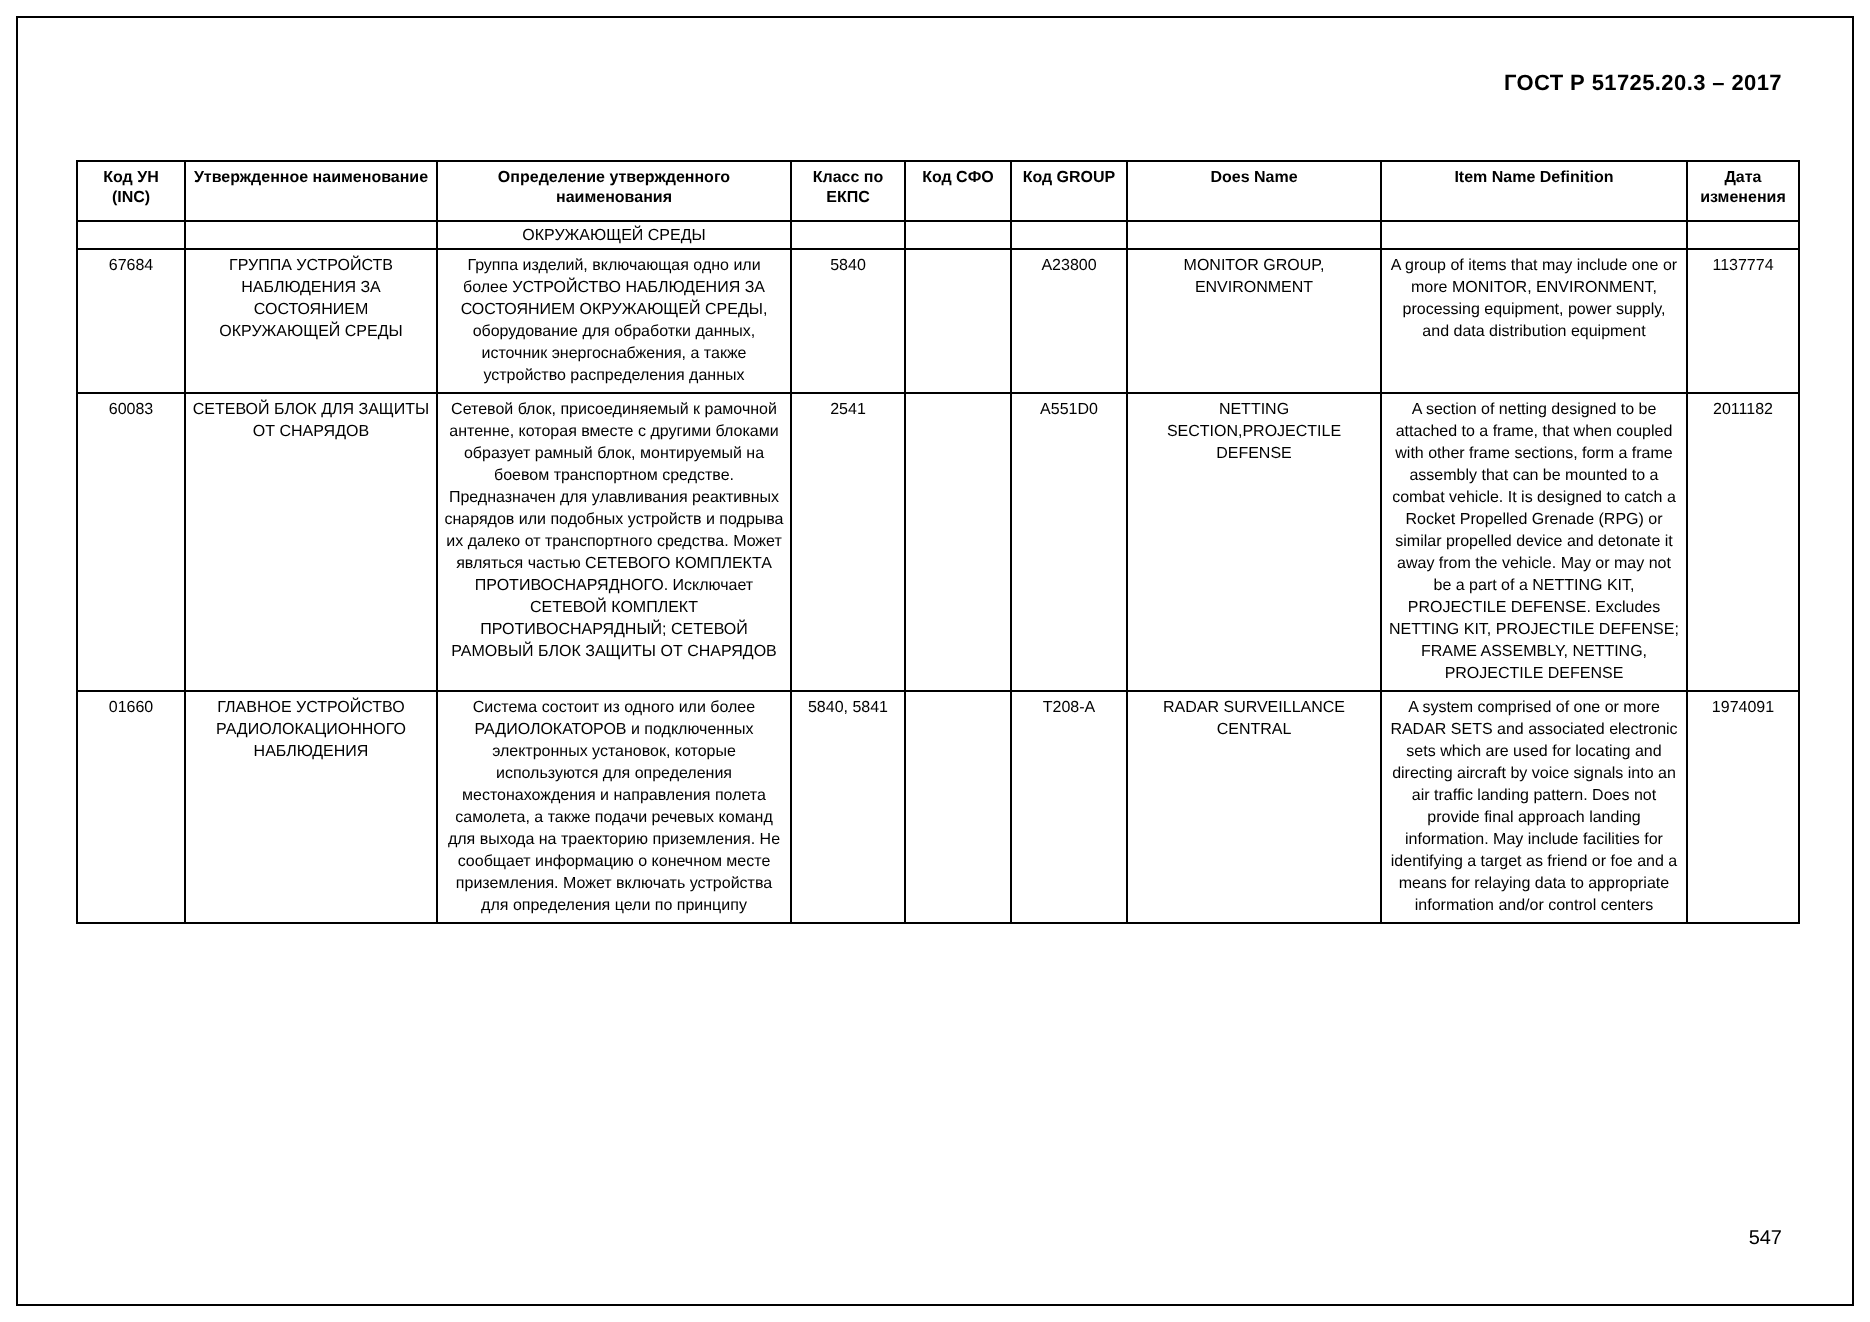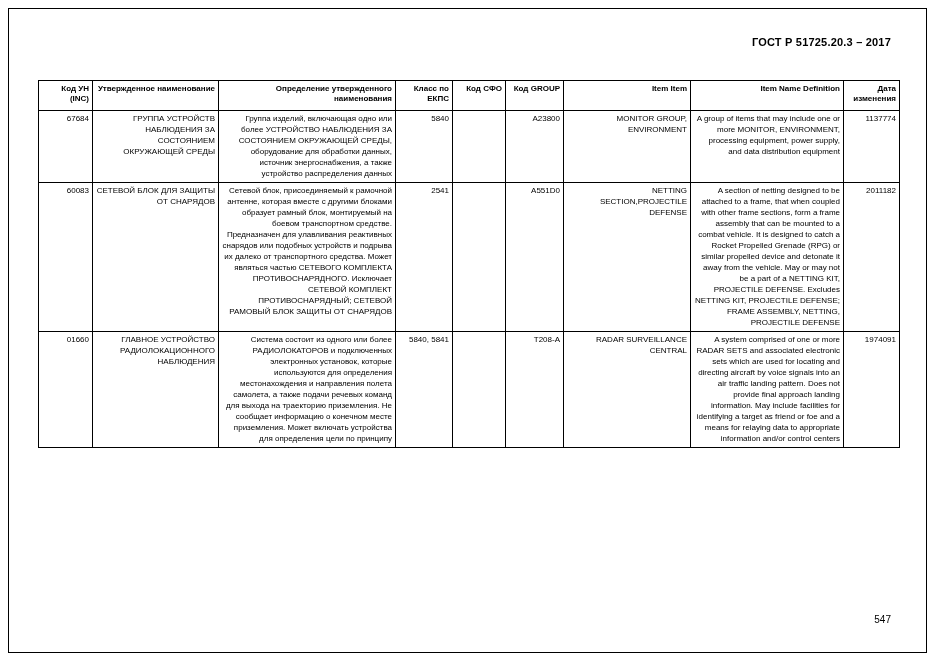--- a/index.html
+++ b/index.html
@@ -38,21 +38,21 @@
   table.gost-table {
     border-collapse: collapse;
     table-layout: fixed;
     width: 861px;
     font-size: 8px;
     line-height: 11px;
   }
   .gost-table th, .gost-table td {
     border: 1px solid #000;
     vertical-align: top;
-    text-align: right;
+    text-align: center;
     padding: 2px 3px 3px 3px;
     overflow: hidden;
     word-wrap: break-word;
   }
   .gost-table th {
     font-weight: bold;
     font-size: 8px;
     line-height: 10px;
     padding-top: 3px;
     padding-bottom: 6px;
@@ -95,26 +95,37 @@
           <col class="col-date">
       </colgroup>
       <thead>
         <tr>
           <th>Код УН (INC)</th>
           <th>Утвержденное наименование</th>
           <th>Определение утвержденного наименования</th>
           <th>Класс по ЕКПС</th>
           <th>Код СФО</th>
           <th>Код GROUP</th>
-          <th>Item Item</th>
+          <th>Does Name</th>
           <th>Item Name Definition</th>
           <th>Дата изменения</th>
         </tr>
       </thead>
       <tbody>
+        <tr class="cont-row">
+          <td></td>
+          <td></td>
+          <td>ОКРУЖАЮЩЕЙ СРЕДЫ</td>
+          <td></td>
+          <td></td>
+          <td></td>
+          <td></td>
+          <td></td>
+          <td></td>
+        </tr>
         <tr>
           <td>67684</td>
           <td>ГРУППА УСТРОЙСТВ НАБЛЮДЕНИЯ ЗА СОСТОЯНИЕМ ОКРУЖАЮЩЕЙ СРЕДЫ</td>
           <td>Группа изделий, включающая одно или более УСТРОЙСТВО НАБЛЮДЕНИЯ ЗА СОСТОЯНИЕМ ОКРУЖАЮЩЕЙ СРЕДЫ, оборудование для обработки данных, источник энергоснабжения, а также устройство распределения данных</td>
           <td>5840</td>
           <td></td>
           <td>A23800</td>
           <td>MONITOR GROUP, ENVIRONMENT</td>
           <td>A group of items that may include one or more MONITOR, ENVIRONMENT, processing equipment, power supply, and data distribution equipment</td>
           <td>1137774</td>

